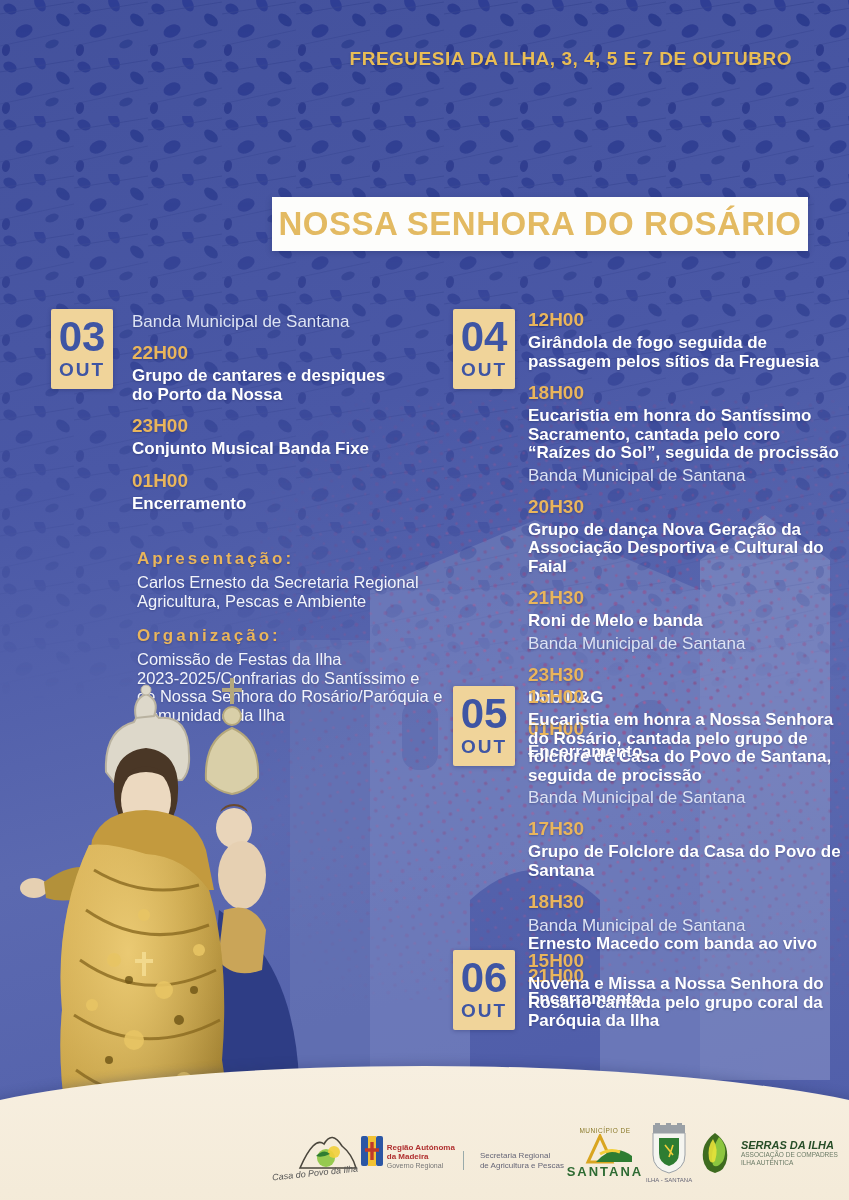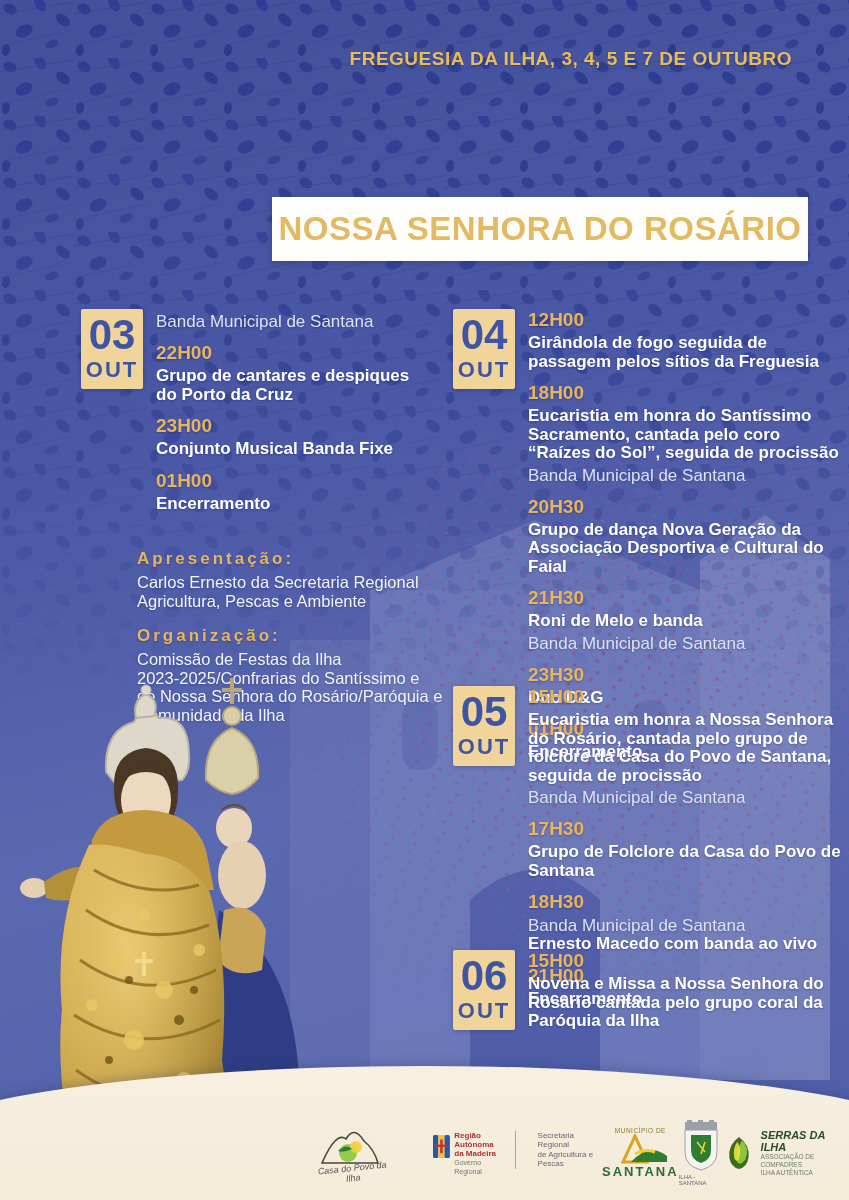--- a/index.html
+++ b/index.html
@@ -17,45 +17,45 @@
     font-size:19px;font-weight:bold;letter-spacing:.5px;color:#e9bd55;
     text-shadow:0 1px 2px rgba(20,30,80,.35);
   }
   .main-title{
     position:absolute;left:62px;top:70px;width:760px;
     font-size:48px;line-height:56px;font-weight:bold;color:#ffffff;
     letter-spacing:-.5px;white-space:pre-line;
     text-shadow:0 2px 4px rgba(20,30,80,.25);
   }
   .subtitle-band{
-    position:absolute;left:272px;top:197px;width:536px;height:64px;
+    position:absolute;left:272px;top:197px;width:536px;height:54px;
     background:#fdfdfb;display:flex;align-items:center;justify-content:center;
     box-shadow:0 2px 6px rgba(20,30,80,.25);
   }
   .subtitle-band span{
     font-size:33px;font-weight:bold;color:#e3ba62;letter-spacing:.5px;white-space:nowrap;
   }
   
   .day-block{position:absolute;display:flex;align-items:flex-start;}
   .day-badge{
     width:62px;height:80px;background:#f0d49a;border-radius:2px;flex:0 0 62px;
     display:flex;flex-direction:column;align-items:center;justify-content:center;
     box-shadow:0 1px 4px rgba(20,30,80,.3);
   }
   .day-badge .num{font-size:42px;line-height:40px;font-weight:bold;color:#3e55a4;}
-  .day-badge .mon{font-size:22px;font-weight:bold;color:#3e55a4;letter-spacing:2px;margin-top:2px;}
+  .day-badge .mon{font-size:19px;font-weight:bold;color:#3e55a4;letter-spacing:2px;margin-top:2px;}
   .events{margin-left:13px;width:330px;}
   .event{margin-bottom:11px;}
   .event .time{font-size:19px;font-weight:bold;color:#e9b55c;margin-bottom:3px;
     text-shadow:0 1px 2px rgba(20,30,80,.35);}
   .event .title{font-size:17px;line-height:18.5px;font-weight:bold;color:#ffffff;white-space:pre-line;
     text-shadow:0 1px 2px rgba(20,30,80,.35);}
   .event .note{font-size:17px;line-height:19px;font-weight:normal;color:#dde3f4;margin-top:3px;white-space:pre-line;
     text-shadow:0 1px 2px rgba(20,30,80,.3);}
-  #day-0{left:81px;top:309px;}
+  #day-0{left:51px;top:309px;gap:6px;}
   #day-1{left:453px;top:309px;}
   #day-2{left:453px;top:686px;}
   #day-3{left:453px;top:950px;}
   
   .credits{position:absolute;left:137px;top:549px;width:330px;}
   .credit-label{font-size:17px;font-weight:bold;color:#e9b55c;letter-spacing:3px;margin-bottom:4px;
     text-shadow:0 1px 2px rgba(20,30,80,.35);}
   .credit-body{font-size:16.5px;line-height:18.5px;color:#f2f4fb;white-space:pre-line;margin-bottom:16px;
     text-shadow:0 1px 2px rgba(20,30,80,.3);}
   
@@ -64,25 +64,25 @@
   .footer-curve{
     position:absolute;left:-130px;right:-130px;top:1066px;height:420px;
     border-radius:100% 100% 0 0/190px 190px 0 0;
     background:linear-gradient(180deg,#f7efe0 0%,#f1e7d2 60%,#eadcc1 100%);
     box-shadow:0 -3px 10px rgba(40,50,100,.25);
   }
   .footer-logos{
     position:absolute;left:272px;top:1110px;width:566px;height:86px;
     display:flex;align-items:center;justify-content:space-between;
   }
-  .logo-item{display:flex;align-items:flex-start;margin-left:46px;}
+  .logo-item{display:flex;align-items:flex-end;}
   .logo-caption-script{font-size:9px;font-style:italic;color:#555;transform:rotate(-6deg);margin-top:-4px;text-align:center;}
   .madeira-text{font-size:8px;line-height:9px;color:#b03030;font-weight:bold;margin-left:4px;}
   .madeira-text .gov{color:#777;font-weight:normal;font-size:7px;}
-  .secretaria{border-left:1px solid #9aa;padding-left:22px;margin-left:8px;
+  .secretaria{border-left:1px solid #9aa;padding-left:16px;margin-left:8px;
     font-size:8px;line-height:9.5px;color:#667;white-space:pre-line;}
   .santana-box{display:flex;flex-direction:column;align-items:center;}
   .santana-arc{font-size:6.5px;color:#8a7a2a;letter-spacing:.5px;}
   .santana-name{font-size:13px;font-weight:bold;color:#2e6b33;letter-spacing:2px;}
   .crest-box{display:flex;flex-direction:column;align-items:center;}
   .crest-caption{font-size:6px;color:#667;margin-top:2px;}
   .serras{display:flex;align-items:center;}
   .serras-text .t{font-size:11px;font-weight:bold;color:#274d27;font-style:italic;}
   .serras-text .s{font-size:6.5px;line-height:8px;color:#6b7b66;white-space:pre-line;}
 </style>
@@ -152,21 +152,21 @@
       <span class="num">03</span>
       <span class="mon">OUT</span>
     </div>
     <div class="events">
         <div class="event">
           <div class="note">Banda Municipal de Santana</div>
         </div>
         <div class="event">
           <div class="time">22H00</div>
           <div class="title">Grupo de cantares e despiques
-do Porto da Cruz</div>
+do Porto da Nossa</div>
         </div>
         <div class="event">
           <div class="time">23H00</div>
           <div class="title">Conjunto Musical Banda Fixe</div>
         </div>
         <div class="event">
           <div class="time">01H00</div>
           <div class="title">Encerramento</div>
         </div>
       </div>

